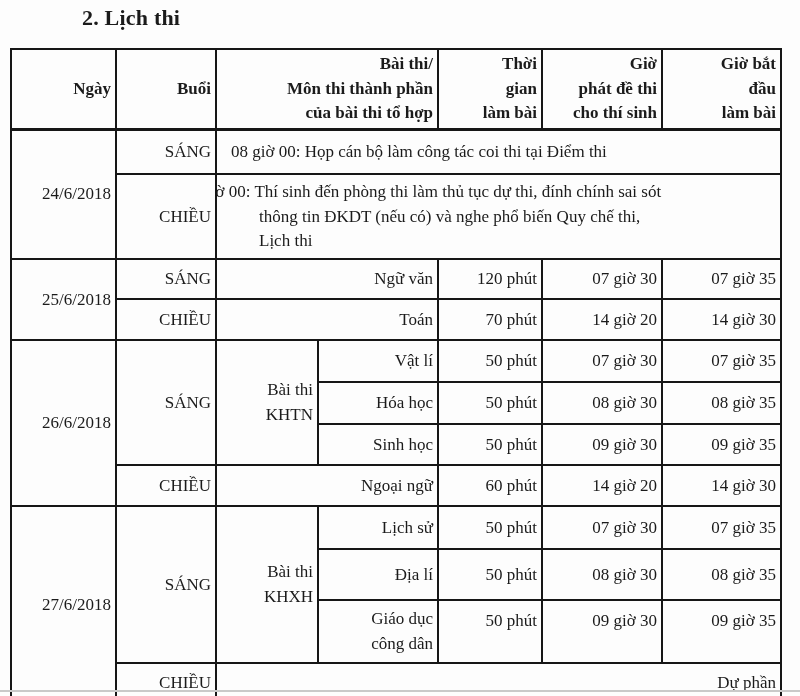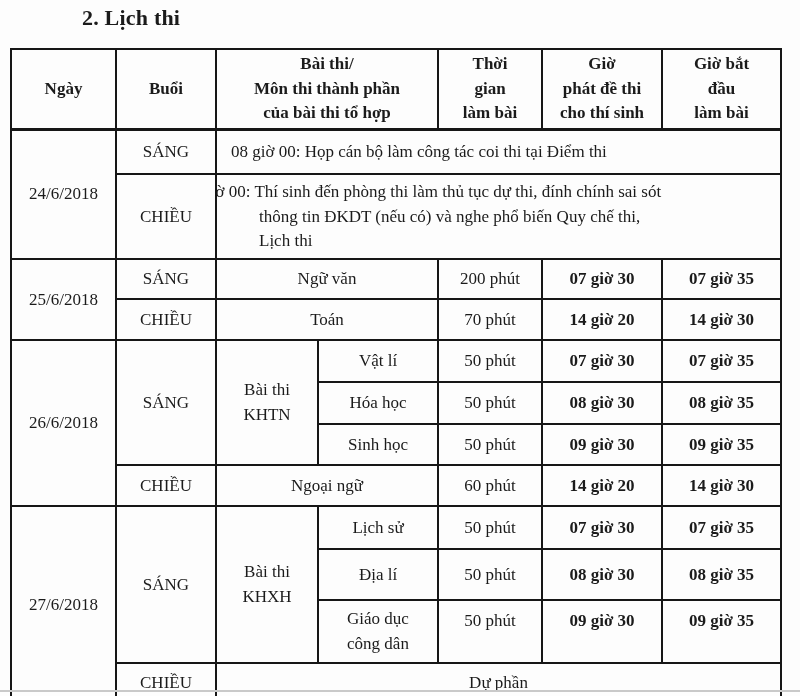--- a/index.html
+++ b/index.html
@@ -28,21 +28,21 @@
   col.c-ngay  { width: 105px; }
   col.c-buoi  { width: 100px; }
   col.c-bta   { width: 102px; }
   col.c-btb   { width: 120px; }
   col.c-tg    { width: 104px; }
   col.c-gp    { width: 120px; }
   col.c-gb    { width: 119px; }
   th, td {
     border: 2px solid #161616;
     padding: 2px 4px;
-    text-align: center;
+    text-align: right;
     vertical-align: middle;
     font-size: 17px;
     line-height: 1.45;
     overflow: hidden;
   }
   thead th {
     font-weight: bold;
     white-space: pre-line;
     border-bottom-width: 3px;
     font-size: 17px;
@@ -52,21 +52,21 @@
     text-align: left;
     padding-left: 14px;
     margin-top: 36px;
   }
   .hanging {
     text-align: left;
     padding-left: 42px;
     text-indent: -78px;
     white-space: pre-line;
   }
-  .time-bold { font-weight: bold; }
+  .time-bold { font-weight: normal; }
   .scan-edge {
     position: absolute;
     left: 0;
     top: 690px;
     width: 800px;
     height: 2px;
     background: #c9c9c9;
   }
 </style>
 </head>
@@ -113,21 +113,21 @@
       <td>CHIỀU</td>
       <td colspan="5" class="hanging">14 giờ 00: Thí sinh đến phòng thi làm thủ tục dự thi, đính chính sai sót
 thông tin ĐKDT (nếu có) và nghe phổ biến Quy chế thi,
 Lịch thi</td>
     </tr>
 
     <tr style="height:40px">
       <td rowspan="2">25/6/2018</td>
       <td>SÁNG</td>
       <td colspan="2">Ngữ văn</td>
-      <td>200 phút</td>
+      <td>120 phút</td>
       <td class="time-bold">07 giờ 30</td>
       <td class="time-bold">07 giờ 35</td>
     </tr>
     <tr style="height:41px">
       <td>CHIỀU</td>
       <td colspan="2">Toán</td>
       <td>70 phút</td>
       <td class="time-bold">14 giờ 20</td>
       <td class="time-bold">14 giờ 30</td>
     </tr>

